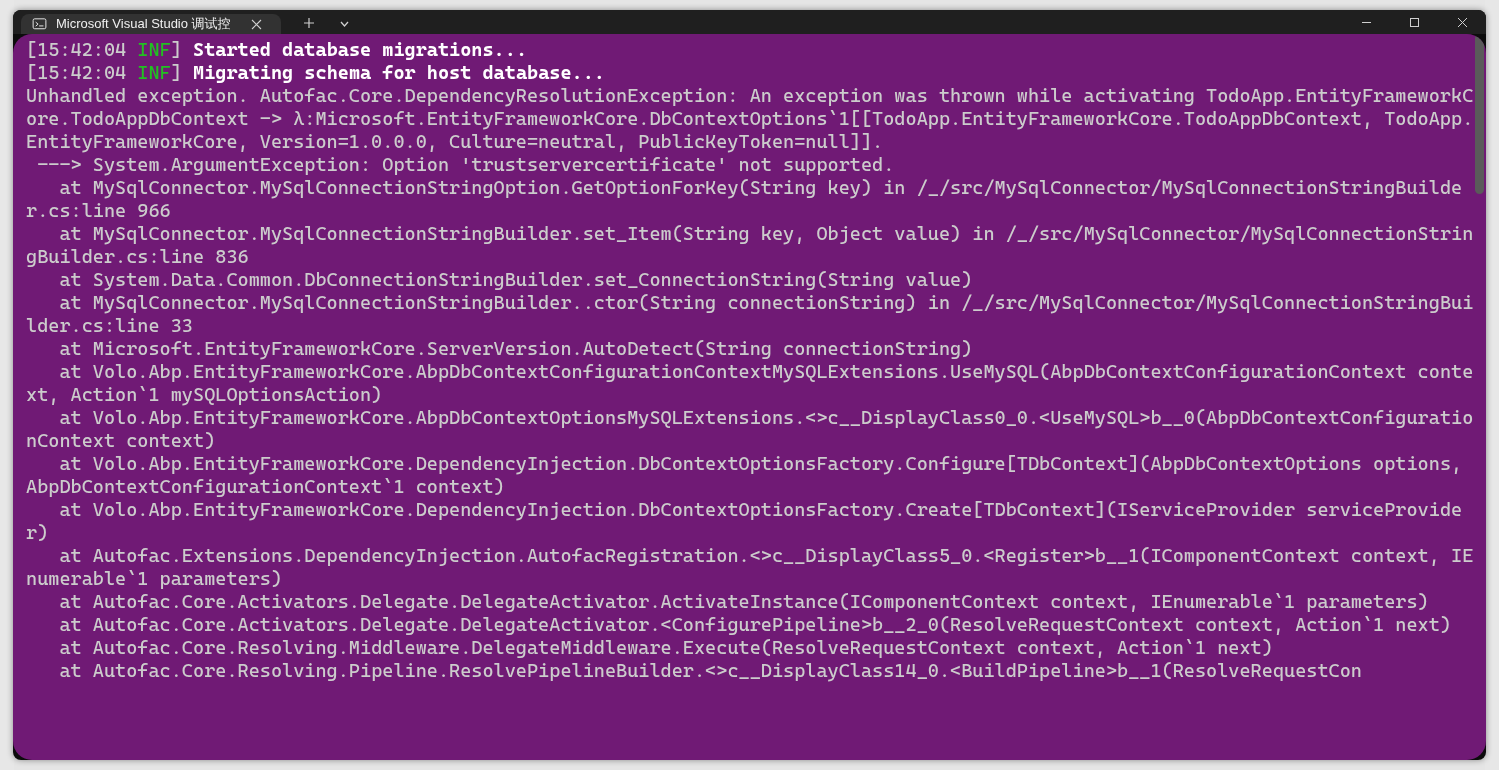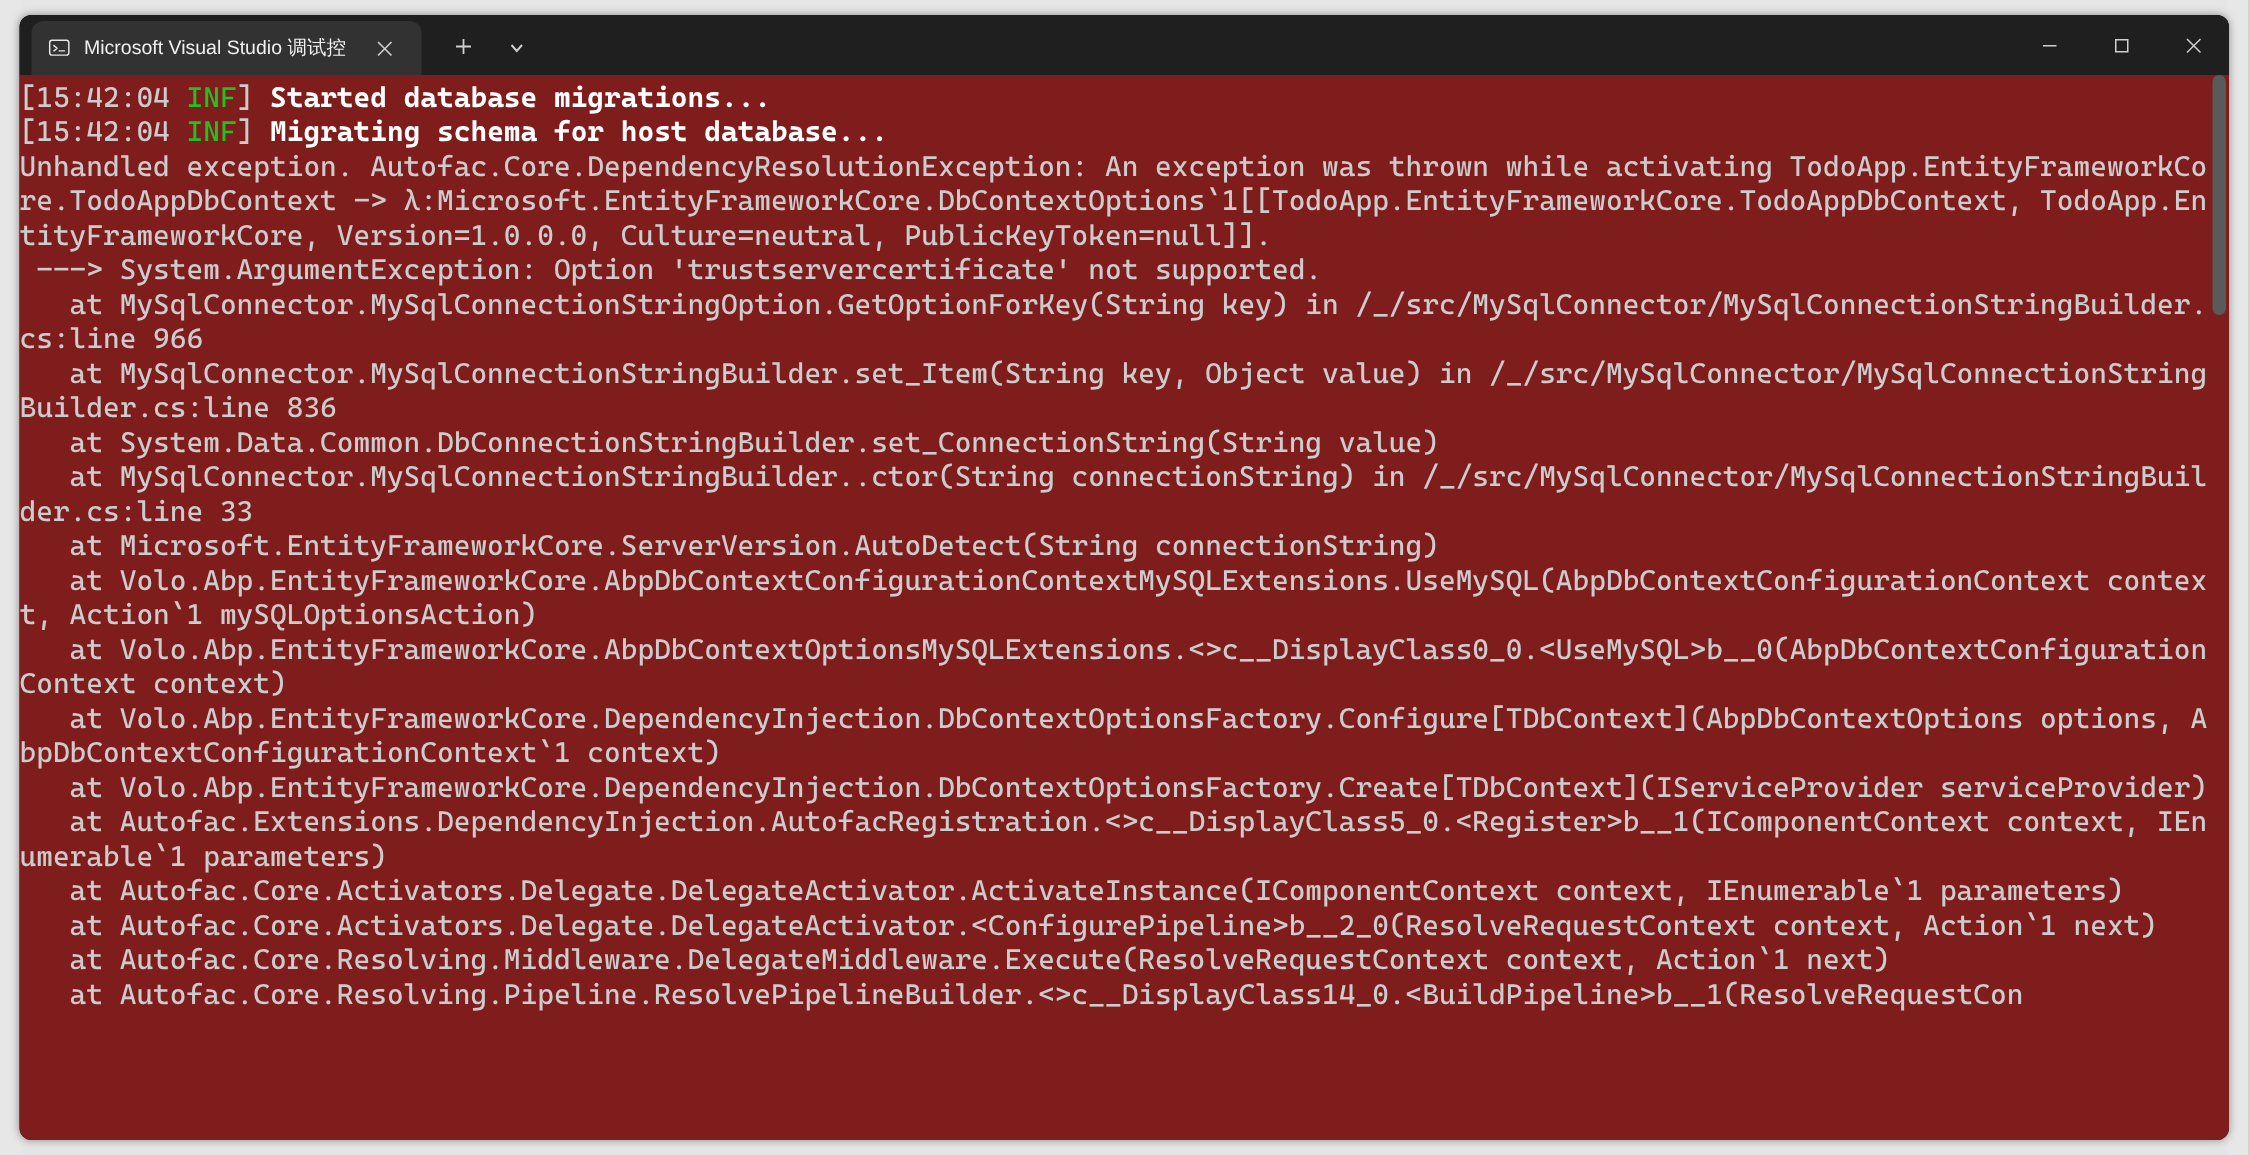--- a/index.html
+++ b/index.html
@@ -40,21 +40,21 @@
     bottom: 10px;
     background: #0c0c0c;
     border-radius: 8px;
     overflow: hidden;
     display: flex;
     flex-direction: column;
     box-shadow: 0 0 6px rgba(0,0,0,0.4);
   }
 
   .titlebar {
-    height: 40px;
+    height: 24px;
     background: #1f1f1f;
     display: flex;
     align-items: stretch;
     color: #cfcfcf;
     user-select: none;
     flex: 0 0 auto;
   }
 
   .tab {
     display: flex;
@@ -116,31 +116,32 @@
   .win-btn {
     width: 48px;
     display: flex;
     align-items: center;
     justify-content: center;
     color: #cfcfcf;
   }
 
   .terminal {
     flex: 1;
-    background: #7f1d1d;
+    background: #701a75;
     color: #cccccc;
     font-family: Consolas, "Cascadia Mono", ui-monospace, Menlo, monospace;
     font-size: 19px;
     line-height: 23px;
-    padding: 4px 8px 4px 0;
+    padding: 4px 8px 4px 13px;
     white-space: pre-wrap;
     word-break: break-all;
     overflow: hidden;
     position: relative;
     letter-spacing: 0px;
+    border-radius: 19px;
   }
 
   .scrollbar {
     position: absolute;
     right: 1px;
     top: 0;
     bottom: 0;
     width: 11px;
     background: transparent;
   }

